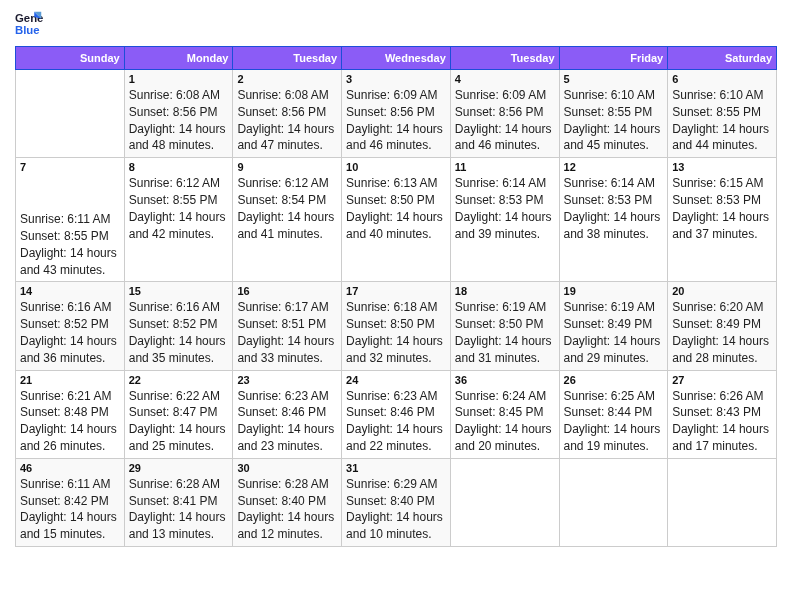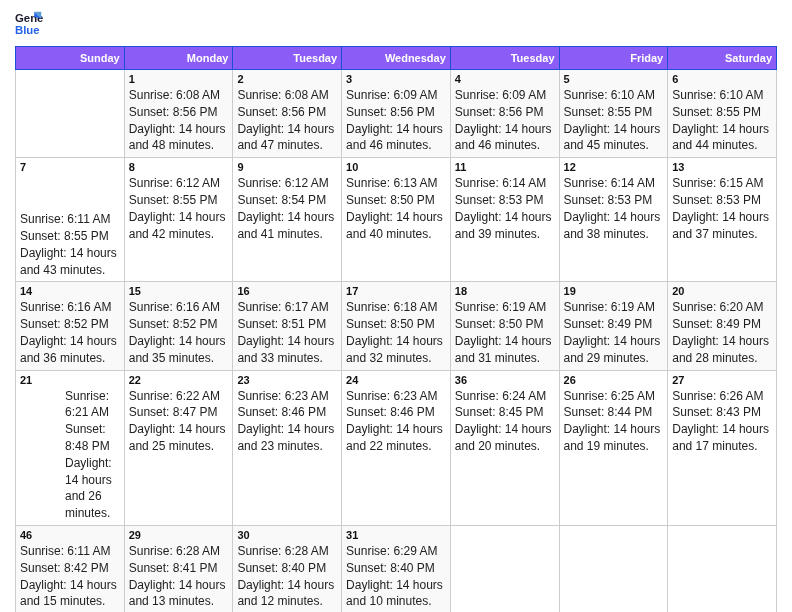--- a/index.html
+++ b/index.html
@@ -267,21 +267,21 @@
             <span class="day-num">20</span>
             <div class="day-info" style="white-space: pre-line;">Sunrise: 6:20 AM
 Sunset: 8:49 PM
 Daylight: 14 hours
 and 28 minutes.</div>
           </td>
         </tr>
         <tr>
           <td>
             <span class="day-num">21</span>
-            <div class="day-info" style="white-space: pre-line; margin-left: 45px;">Sunrise: 6:21 AM
+            <div class="day-info" style="white-space: pre-line;">Sunrise: 6:21 AM
 Sunset: 8:48 PM
 Daylight: 14 hours
 and 26 minutes.</div>
           </td>
           <td>
             <span class="day-num">22</span>
             <div class="day-info" style="white-space: pre-line;">Sunrise: 6:22 AM
 Sunset: 8:47 PM
 Daylight: 14 hours
 and 25 minutes.</div>

